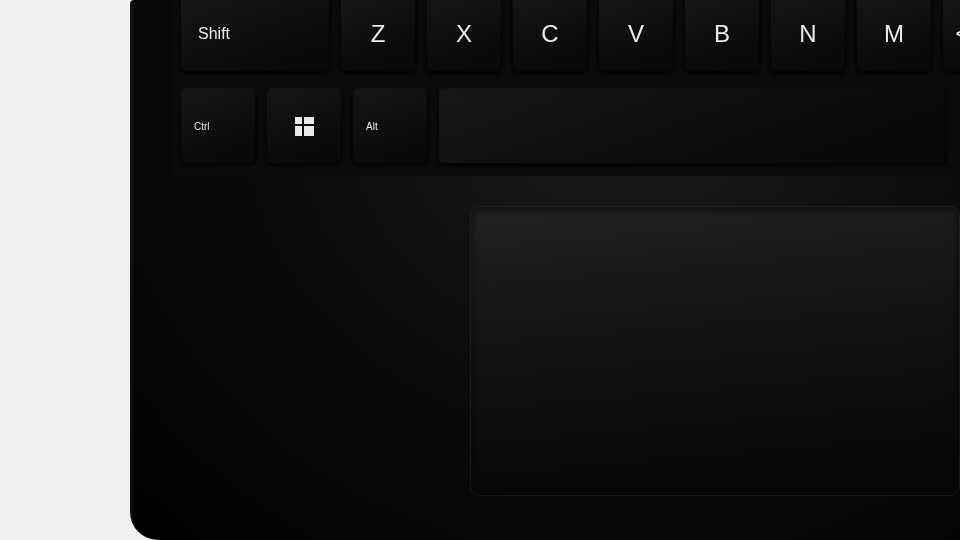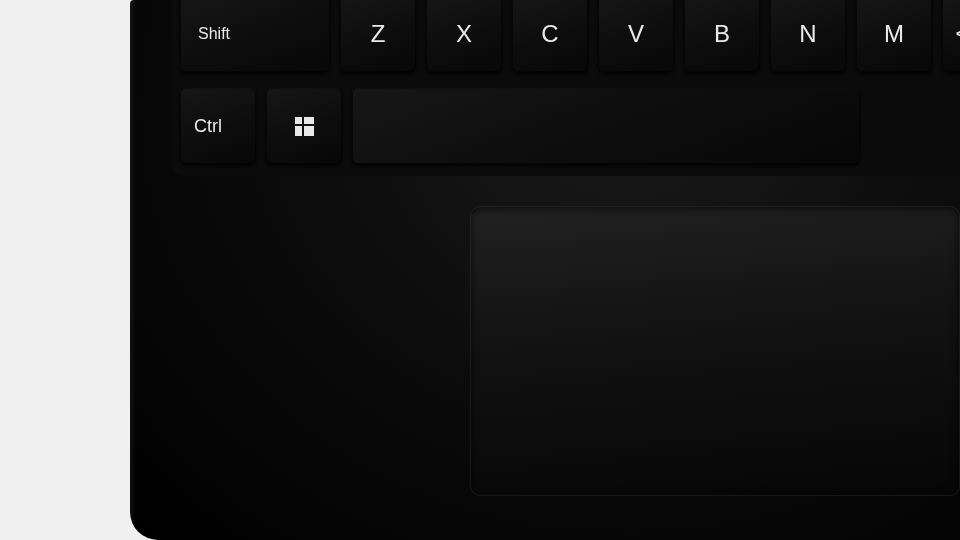--- a/index.html
+++ b/index.html
@@ -41,21 +41,21 @@
       0 2px 3px rgba(0,0,0,0.8);
     color: #eaeaea;
     display: flex;
     align-items: center;
     justify-content: center;
     font-weight: 400;
     position: relative;
   }
   .key.square { width: 76px; font-size: 24px; font-weight: 300; }
   .key.shift { width: 150px; justify-content: flex-start; padding-left: 18px; font-size: 16px; }
-  .key.small { width: 76px; font-size: 18px; justify-content: flex-start; padding-left: 14px; }
+  .key.small { width: 76px; font-size: 10px; justify-content: flex-start; padding-left: 14px; }
   .key.small.center { justify-content: center; padding-left: 0; }
   .key.space { width: 508px; }
   .key.last { width: 40px; border-top-right-radius: 0; border-bottom-right-radius: 0; font-size: 22px; }
   .row1 .key { height: 76px; margin-top: -4px; border-top-left-radius: 2px; border-top-right-radius: 2px; }
   .win-icon {
     width: 18px; height: 18px;
     display: grid;
     grid-template-columns: 7px 10px;
     grid-template-rows: 7px 10px;
     gap: 1.5px;
@@ -125,19 +125,22 @@
           <span>Ctrl</span>
         </div>
       <div class="key small center">
         <span class="win-icon">
           <span></span>
             <span></span>
             <span></span>
             <span></span>
         </span>
       </div>
+      <div class="key small">
+          <span>Alt</span>
+        </div>
       <div class="key space"></div>
     </div>
 
   </div>
 
   <div class="trackpad"></div>
 </div>
 
 </body></html>

